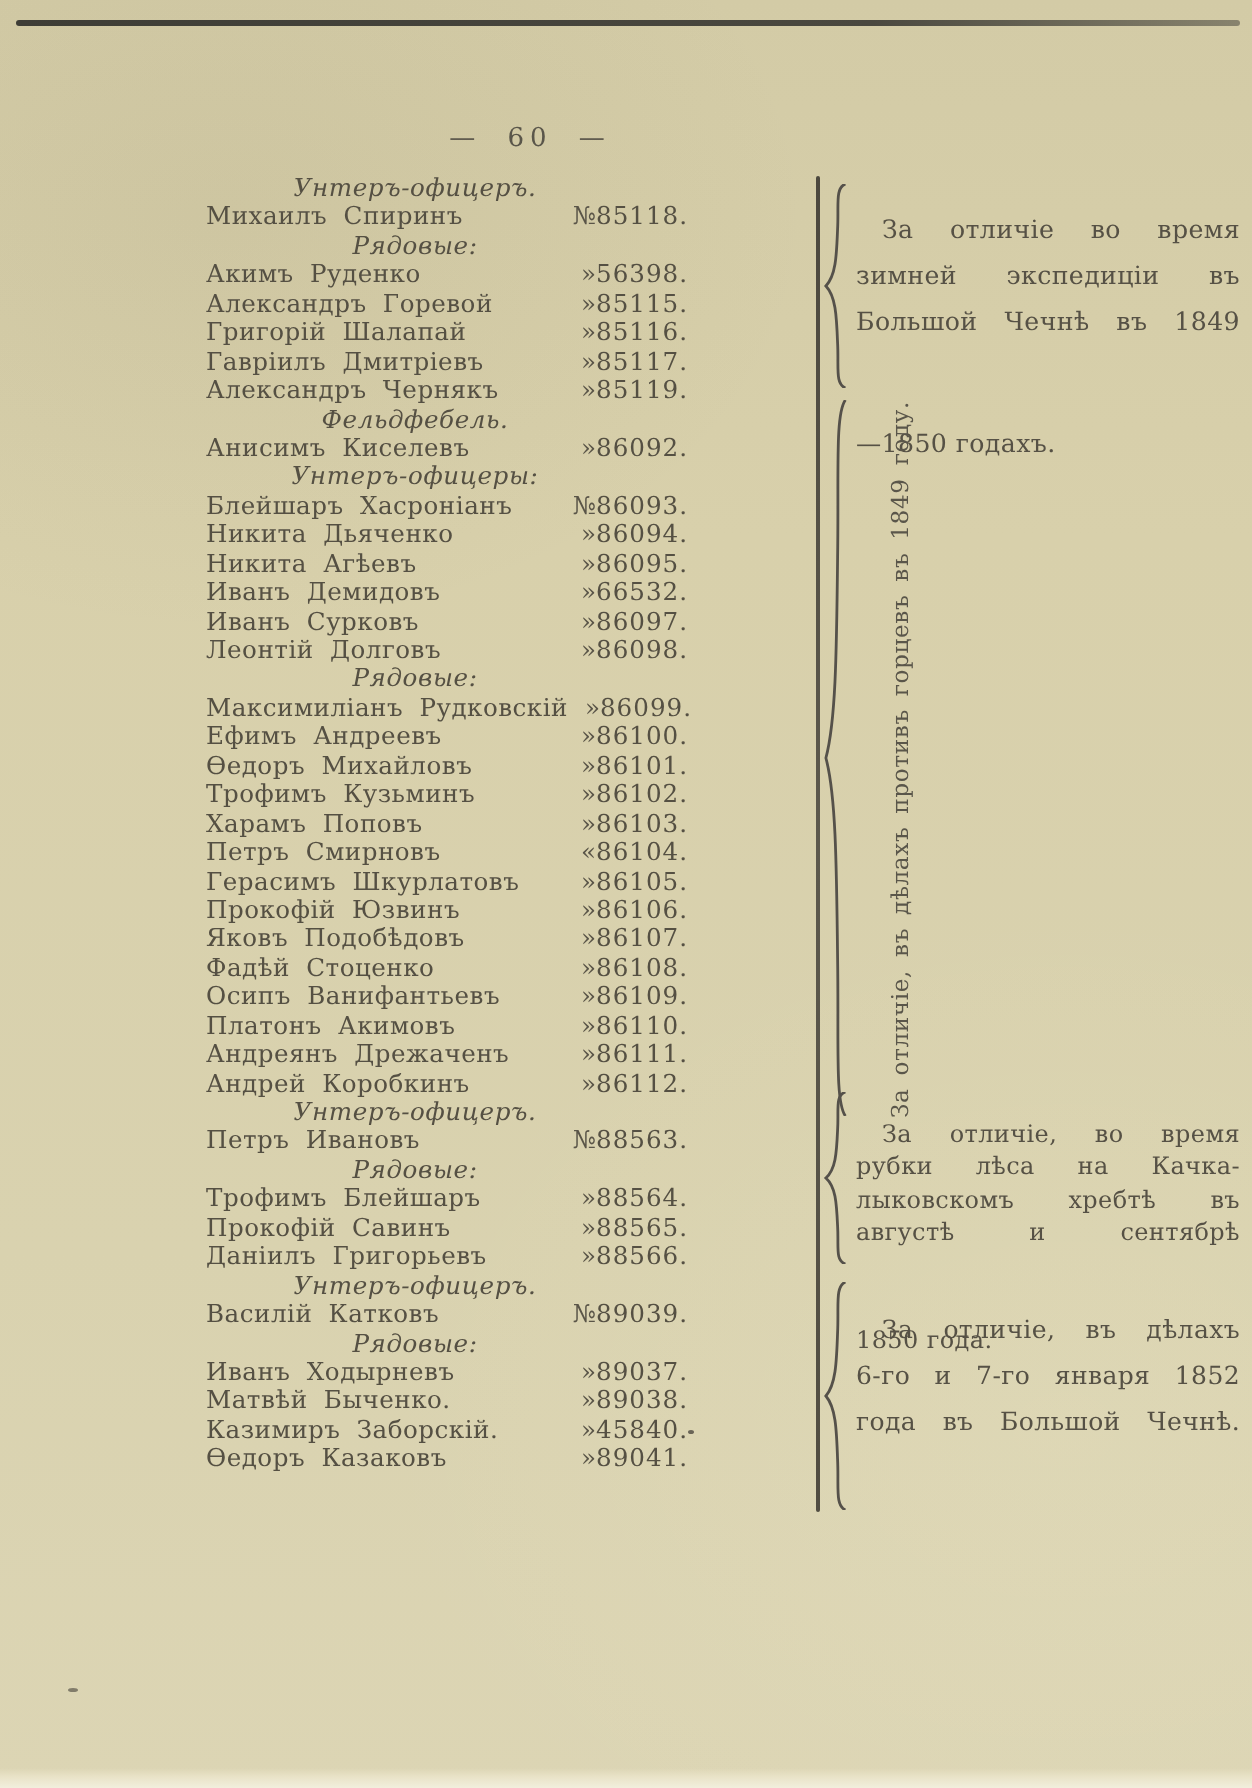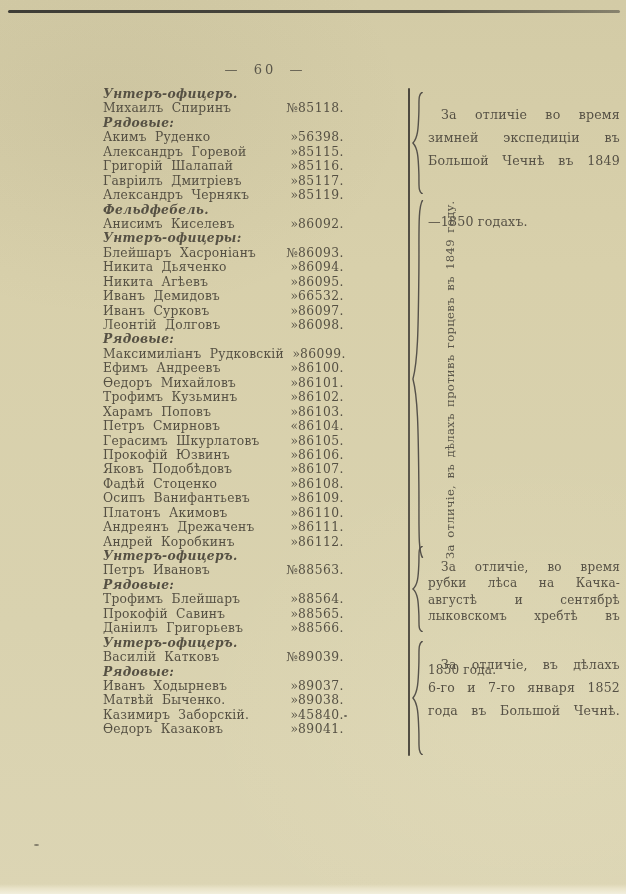--- a/index.html
+++ b/index.html
@@ -28,23 +28,22 @@
     position:absolute;left:0;top:62px;width:530px;text-align:center;
     font-size:13px;color:#5a564a;letter-spacing:3px;word-spacing:6px;
   }
   
   .roster{
     position:absolute;left:103px;top:87px;width:243px;
     color:#555043;font-size:12.3px;
   }
   .roster .section{
     height:14.45px;line-height:14.45px;
-    font-style:italic;text-align:left;padding-right:34px;
+    font-style:italic;text-align:center;padding-right:34px;
     letter-spacing:0.3px;
-    font-weight:bold;
   }
   .roster .row{
     height:14.45px;line-height:14.45px;display:flex;align-items:center;
   }
   .roster .name{white-space:nowrap;letter-spacing:0.25px;word-spacing:4px;}
   .roster .fill{flex:1;}
   .roster .mark{width:18px;text-align:right;color:#5a5548;}
   .roster .num{width:48px;margin-left:0;text-align:left;letter-spacing:0.5px;}
   
   .v-rule{
@@ -345,22 +344,22 @@
     <div class="jline">зимней экспедиціи въ</div>
     <div class="jline">Большой Чечнѣ въ 1849</div>
     <div class="jline left">—1850 годахъ.</div>
   </div>
 
 <div class="rotated-note">За отличіе, въ дѣлахъ противъ горцевъ въ 1849 году.</div>
 
 <div class="ann ann2">
     <div class="jline indent">За отличіе, во время</div>
     <div class="jline">рубки лѣса на Качка-</div>
+    <div class="jline">лыковскомъ хребтѣ въ</div>
     <div class="jline">августѣ и сентябрѣ</div>
-    <div class="jline">лыковскомъ хребтѣ въ</div>
     <div class="jline left">1850 года.</div>
   </div>
 
 <div class="ann ann3">
     <div class="jline indent">За отличіе, въ дѣлахъ</div>
     <div class="jline">6-го и 7-го января 1852</div>
     <div class="jline">года въ Большой Чечнѣ.</div>
   </div>
 
 <div class="speck s1"></div>

